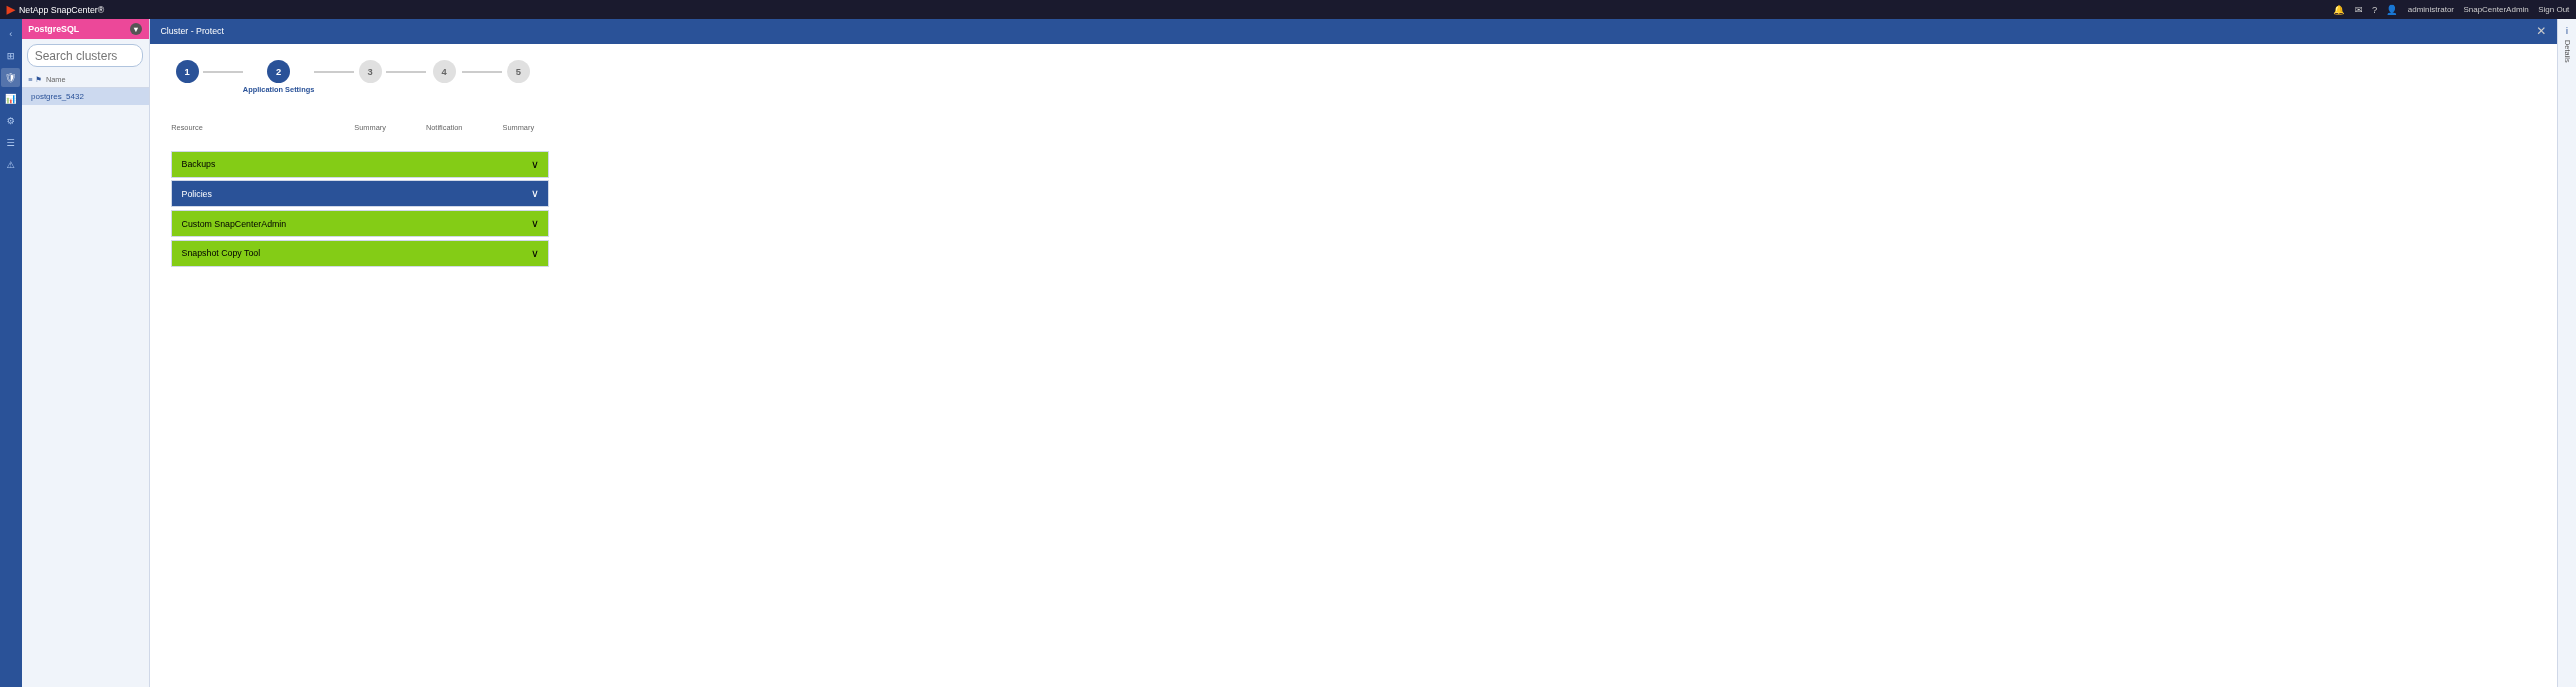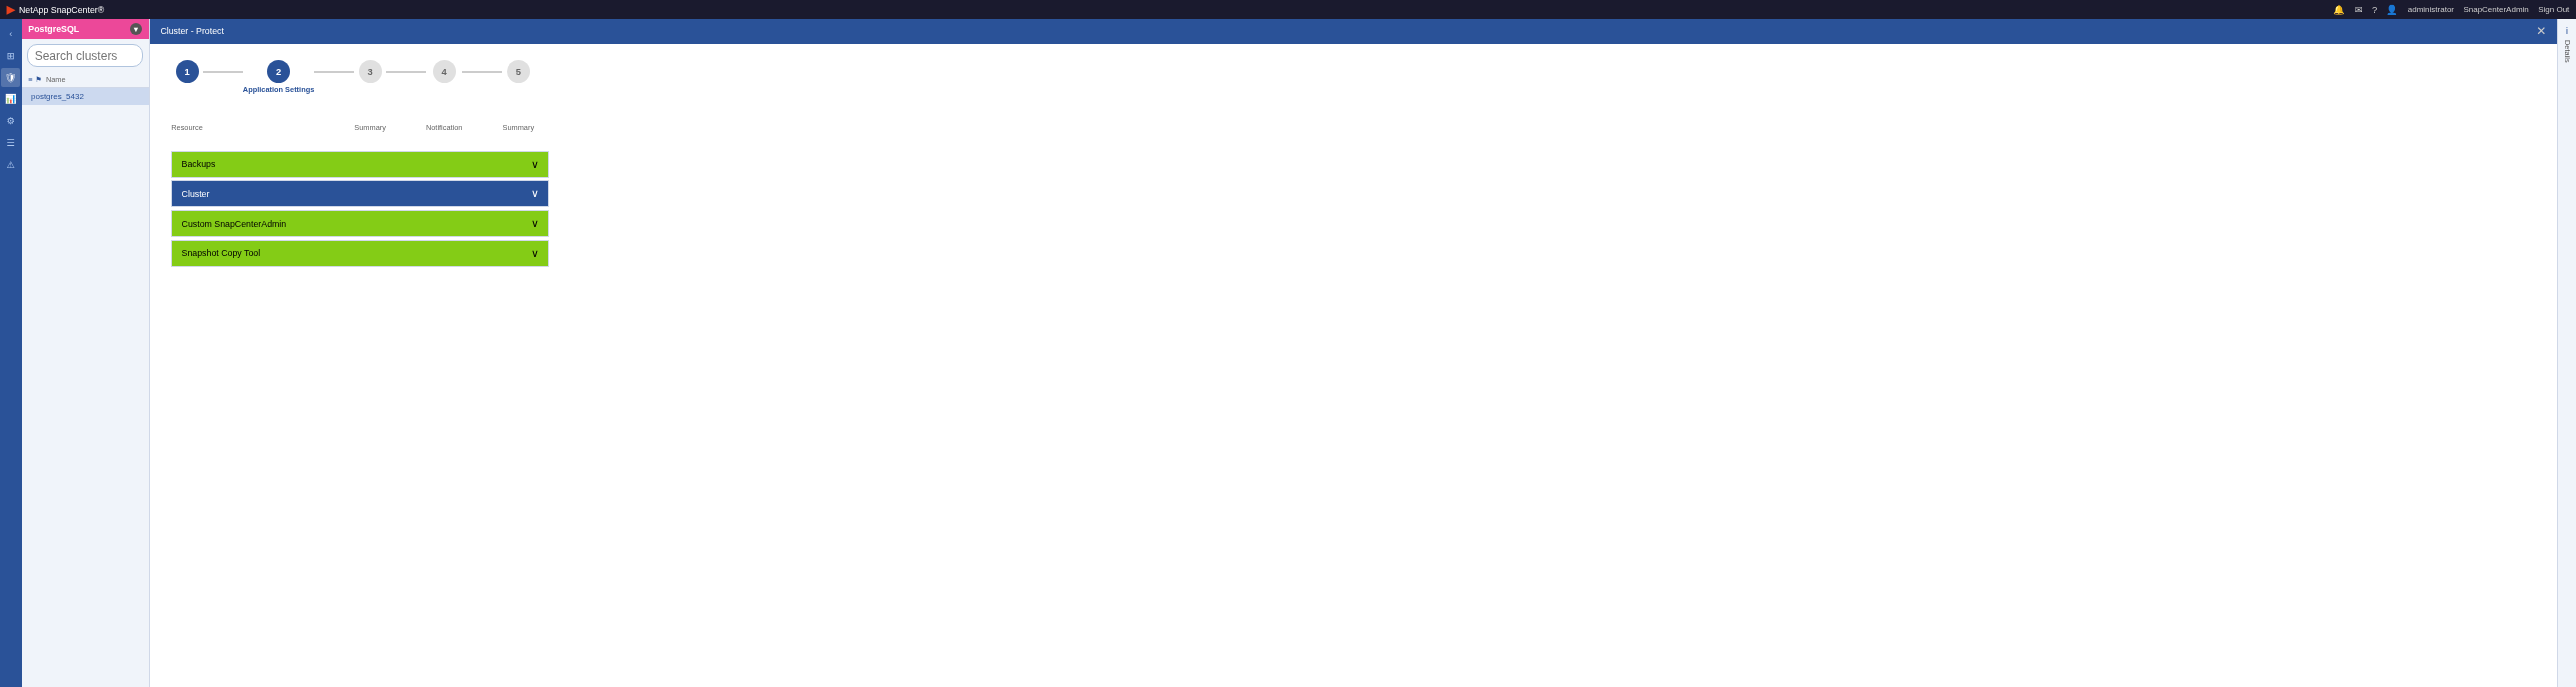--- a/index.html
+++ b/index.html
@@ -329,21 +329,21 @@
 
         <div class="accordion-section">
           <div class="accordion-header">
             <span>Backups</span>
             <span class="chevron">∨</span>
           </div>
         </div>
 
         <div class="accordion-section">
           <div class="accordion-header expanded">
-            <span>Cluster</span>
+            <span>Policies</span>
             <span class="chevron">∨</span>
           </div>
         </div>
 
         <div class="accordion-section">
           <div class="accordion-header">
             <span>Custom SnapCenterAdmin</span>
             <span class="chevron">∨</span>
           </div>
         </div>

